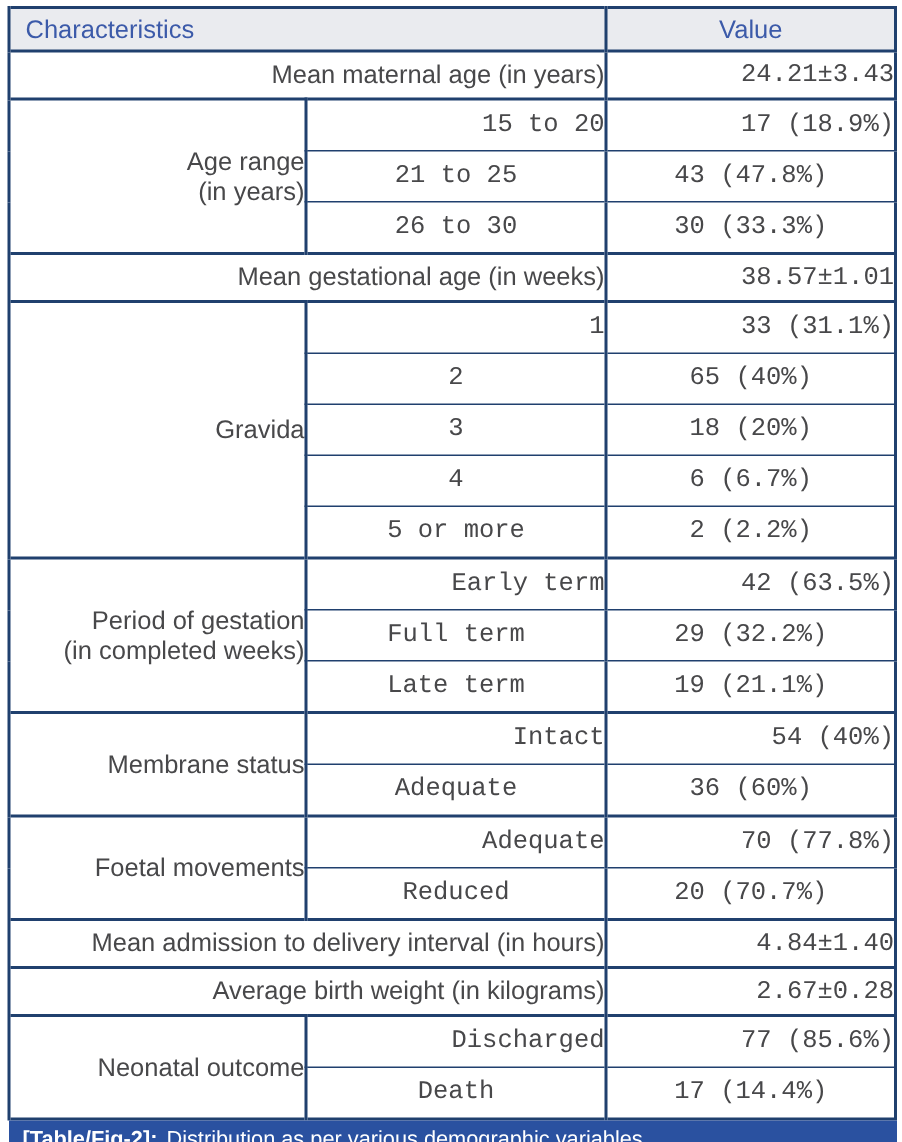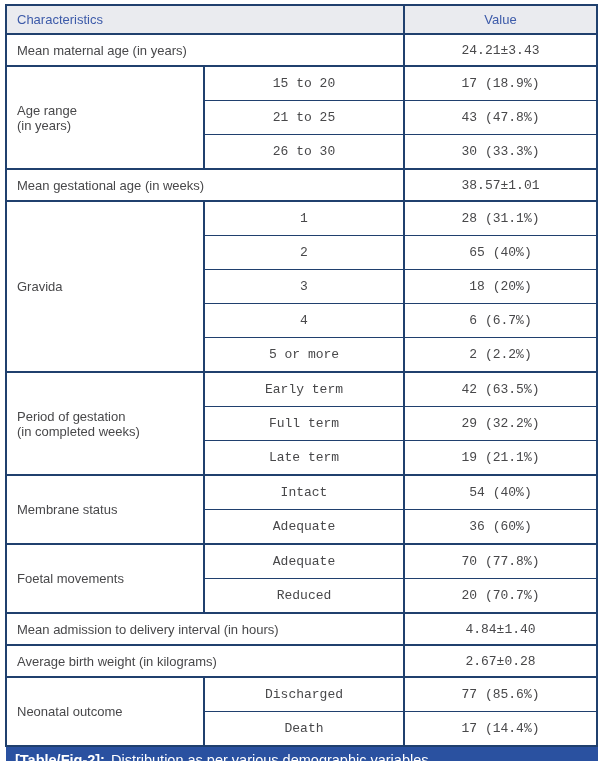--- a/index.html
+++ b/index.html
@@ -15,21 +15,21 @@
     width:601px;
     font-family:"Liberation Sans", sans-serif;
     -webkit-font-smoothing:antialiased;
   }
   .page{padding:4px 4px 0 5px;}
   table.demo{
     border-collapse:collapse;
     table-layout:fixed;
     width:591px;
     border:2px solid var(--bc);
-    font-size:13px;
+    font-size:17px;
     color:var(--body-fg);
   }
   col.c1{width:198px;}
   col.c2{width:200px;}
   col.c3{width:193px;}
   .demo th,.demo td{
     border-left:2px solid var(--bc);
     border-right:2px solid var(--bc);
     border-top:1px solid var(--bc);
     border-bottom:1px solid var(--bc);
@@ -43,21 +43,21 @@
     color:var(--hdr-fg);
     font-weight:bold;
     border-bottom-width:2px;
   }
   th.left,td.left{
     text-align:left;
     padding-left:10px;
     white-space:pre-line;
   }
   td.ctr{text-align:center;font-family:Liberation Mono, monospace;}
-  tr.g > td{border-top-width:2px;}
+  tr.g > td{border-top-width:2px;text-align:right;}
   tr.full > td{height:30px;}
   tr.sub  > td{height:33px;}
   .caption{
     width:583px;
     margin-left:1px;
     background:var(--cap-bg);
     color:var(--cap-fg);
     font-size:14.5px;
     height:25px;
     display:flex;
@@ -104,21 +104,21 @@
       </tr>
 
       <tr class="g full">
         <td class="left" colspan="2">Mean gestational age (in weeks)</td>
         <td class="ctr">38.57±1.01</td>
       </tr>
 
       <tr class="g sub">
         <td class="left" rowspan="5">Gravida</td>
         <td class="ctr">1</td>
-        <td class="ctr">28 (31.1%)</td>
+        <td class="ctr">33 (31.1%)</td>
       </tr>
       <tr class="sub">
         <td class="ctr">2</td>
         <td class="ctr">65 (40%)</td>
       </tr>
       <tr class="sub">
         <td class="ctr">3</td>
         <td class="ctr">18 (20%)</td>
       </tr>
       <tr class="sub">

